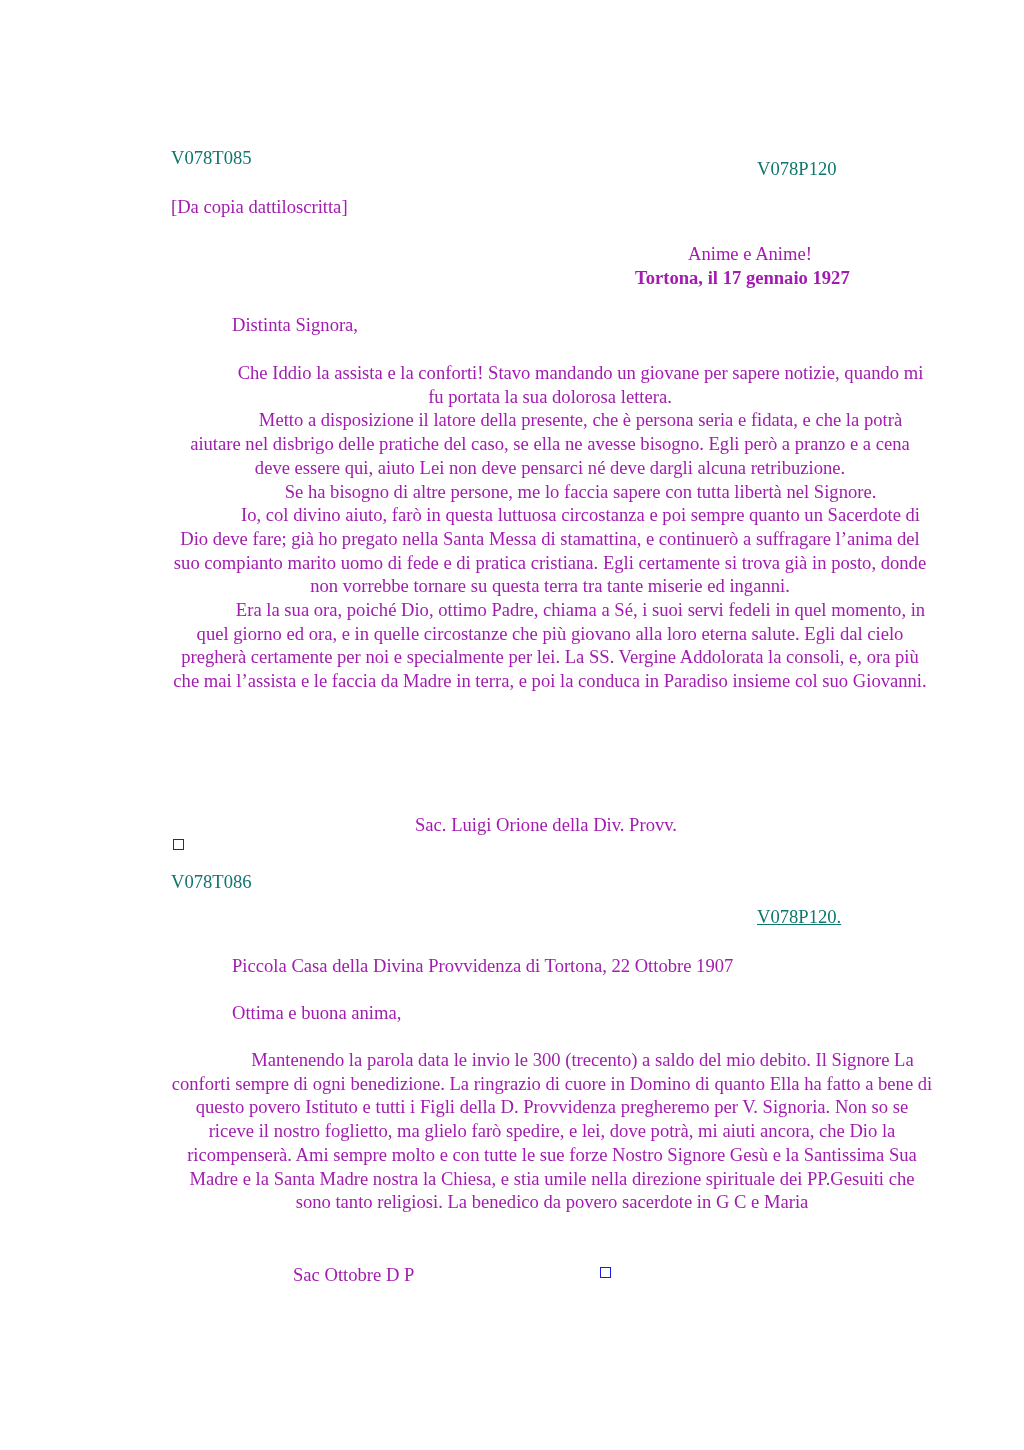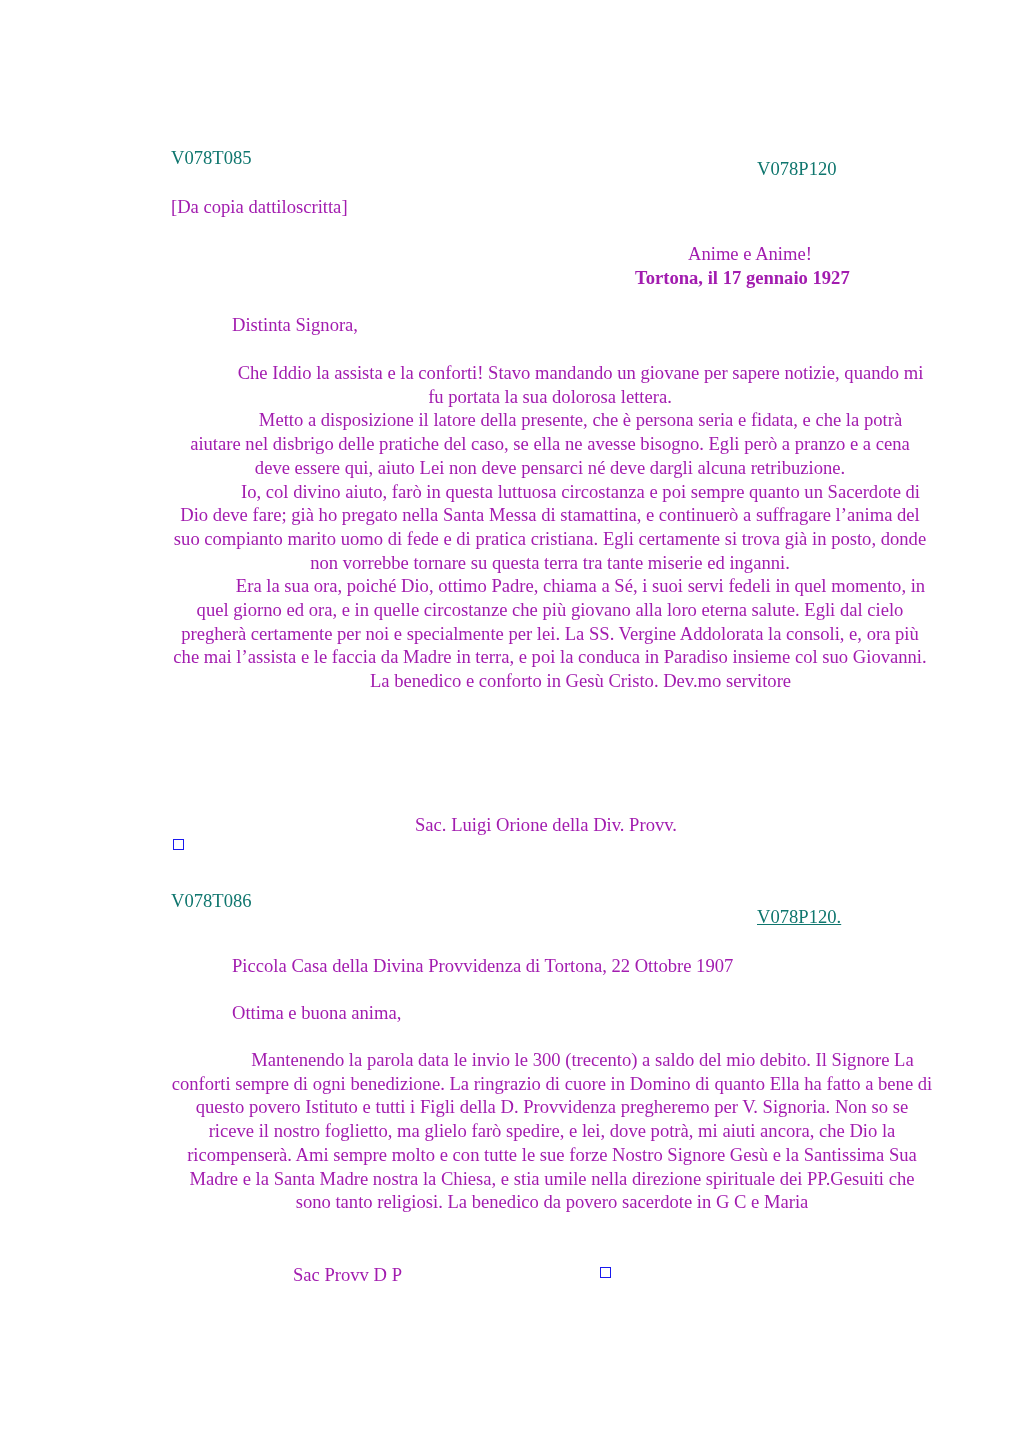--- a/index.html
+++ b/index.html
@@ -56,35 +56,35 @@
   <div class="abs blue" style="left:0; top:195px;">[Da copia dattiloscritta]</div>
 
   <div class="abs blue" style="left:488px; top:242px;margin-left:29px;">Anime e Anime!</div>
   <div class="abs blue" style="left:464px; top:266px;font-weight:bold;">Tortona, il 17 gennaio 1927</div>
 
   <div class="abs blue" style="left:61px; top:313px;">Distinta Signora,</div>
 
   <div class="para blue" style="top:361px;">
     <p>Che Iddio la assista e la conforti! Stavo mandando un giovane per sapere notizie, quando mi fu portata la sua dolorosa lettera.</p>
     <p>Metto a disposizione il latore della presente, che è persona seria e fidata, e che la potrà aiutare nel disbrigo delle pratiche del caso, se ella ne avesse bisogno. Egli però a pranzo e a cena deve essere qui, aiuto Lei non deve pensarci né deve dargli alcuna retribuzione.</p>
+    <p>Se ha bisogno di altre persone, me lo faccia sapere con tutta libertà nel Signore.</p>
     <p>Io, col divino aiuto, farò in questa luttuosa circostanza e poi sempre quanto un Sacerdote di Dio deve fare; già ho pregato nella Santa Messa di stamattina, e continuerò a suffragare l’anima del suo compianto marito uomo di fede e di pratica cristiana. Egli certamente si trova già in posto, donde non vorrebbe tornare su questa terra tra tante miserie ed inganni.</p>
     <p>Era la sua ora, poiché Dio, ottimo Padre, chiama a Sé, i suoi servi fedeli in quel momento, in quel giorno ed ora, e in quelle circostanze che più giovano alla loro eterna salute.  Egli dal cielo pregherà certamente per noi e specialmente per lei. La SS. Vergine Addolorata la consoli, e, ora più che mai l’assista e le faccia da Madre in terra, e poi la conduca in Paradiso insieme col suo Giovanni.</p>
-    <p>La benedico e conforto in Gesù Cristo. Dev.mo servitore</p>
   </div>
 
   <div class="abs blue" style="left:244px; top:813px;">Sac. Luigi Orione della Div. Provv.</div>
   <div class="box" style="left:2px; top:839px;"></div>
 
-  <div class="abs code" style="left:0; top:889px;text-align:right;">V078T086</div>
+  <div class="abs code" style="left:0; top:870px;text-align:right;">V078T086</div>
   <div class="abs code" style="left:586px; top:905px;text-decoration:underline;">V078P120.</div>
 
   <div class="abs blue" style="left:61px; top:954px;">Piccola Casa della Divina Provvidenza di Tortona, 22 Ottobre 1907</div>
 
   <div class="abs blue" style="left:61px; top:1001px;">Ottima e buona anima,</div>
 
   <div class="para blue" style="top:1048px; width:762px;">
     <p>Mantenendo la parola data le invio le 300 (trecento) a saldo del mio debito. Il Signore La conforti sempre di ogni benedizione. La ringrazio di cuore in Domino di quanto Ella ha fatto a bene di questo povero Istituto e tutti i Figli della D. Provvidenza pregheremo per V. Signoria.  Non so se riceve il nostro foglietto, ma glielo farò spedire, e lei, dove potrà, mi aiuti ancora, che Dio la ricompenserà. Ami sempre molto e con tutte le sue forze Nostro Signore Gesù e la Santissima Sua Madre e la Santa Madre nostra la Chiesa, e stia umile nella direzione spirituale dei PP.Gesuiti che sono tanto religiosi. La benedico da povero sacerdote in G C e Maria</p>
   </div>
 
-  <div class="abs blue" style="left:122px; top:1263px;">Sac Provv D P</div>
+  <div class="abs blue" style="left:122px; top:1263px;">Sac Ottobre D P</div>
   <div class="box" style="left:429px; top:1267px;"></div>
 
 </div>
 
 </body></html>

